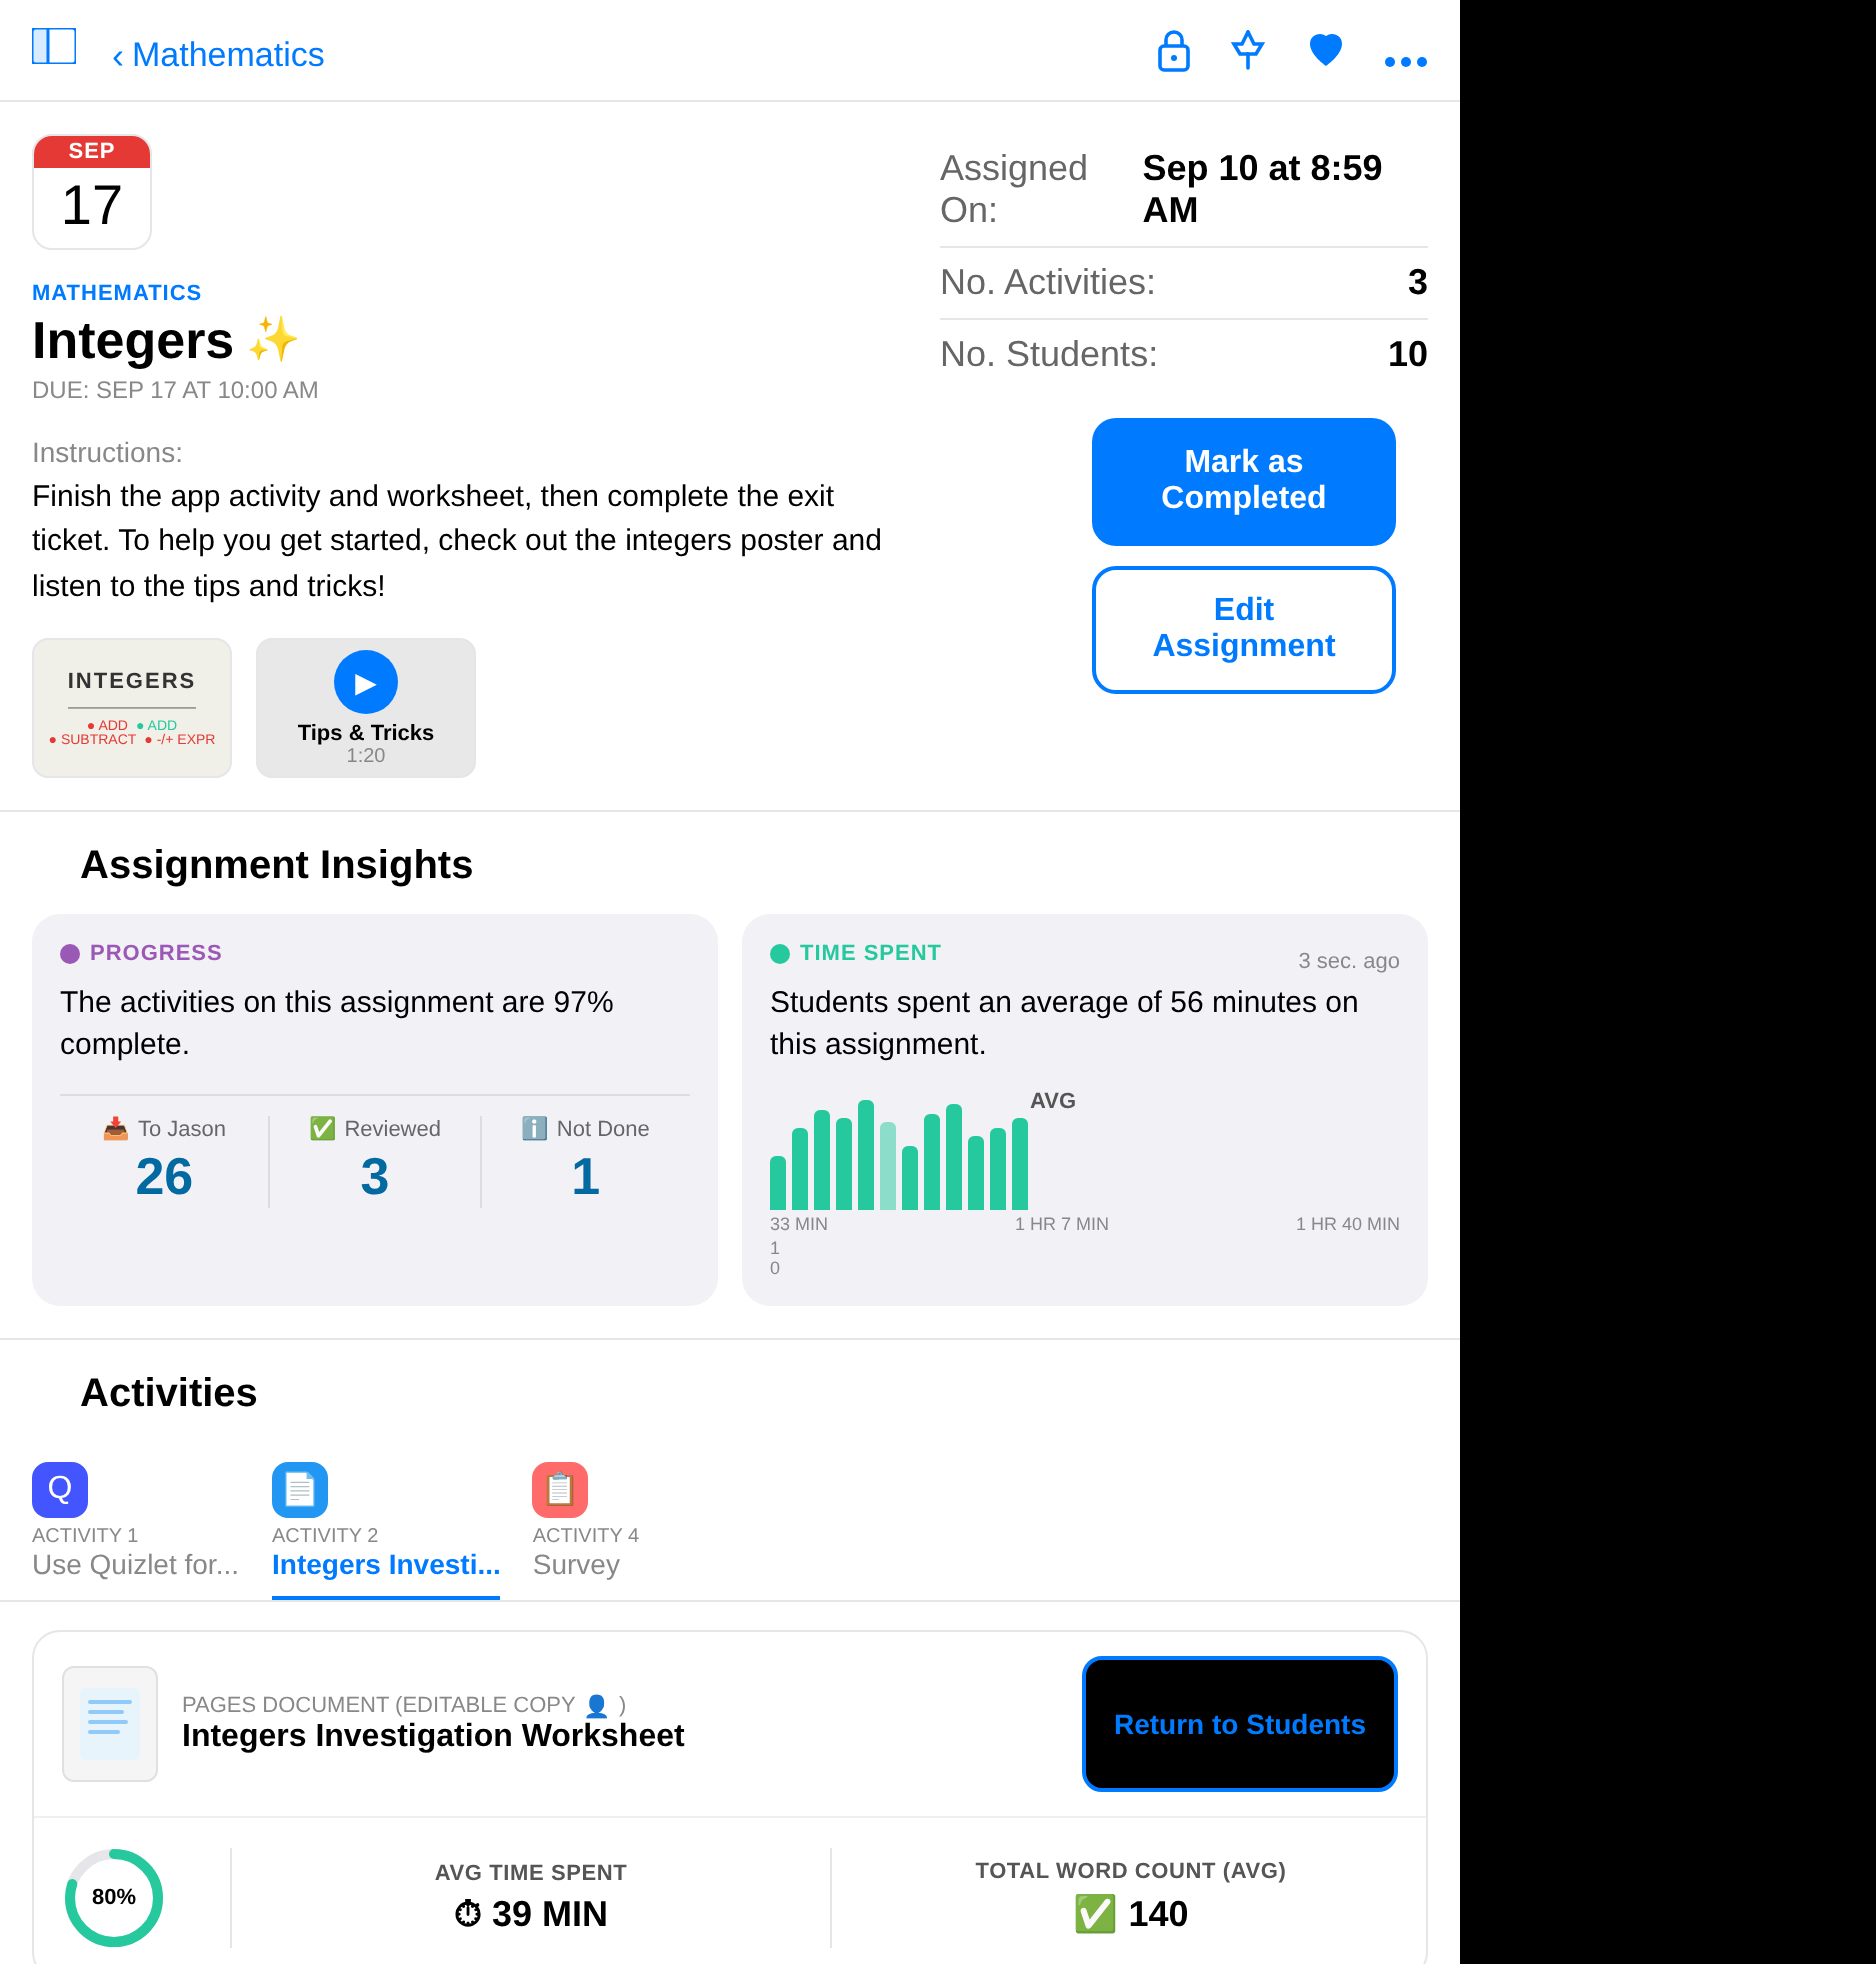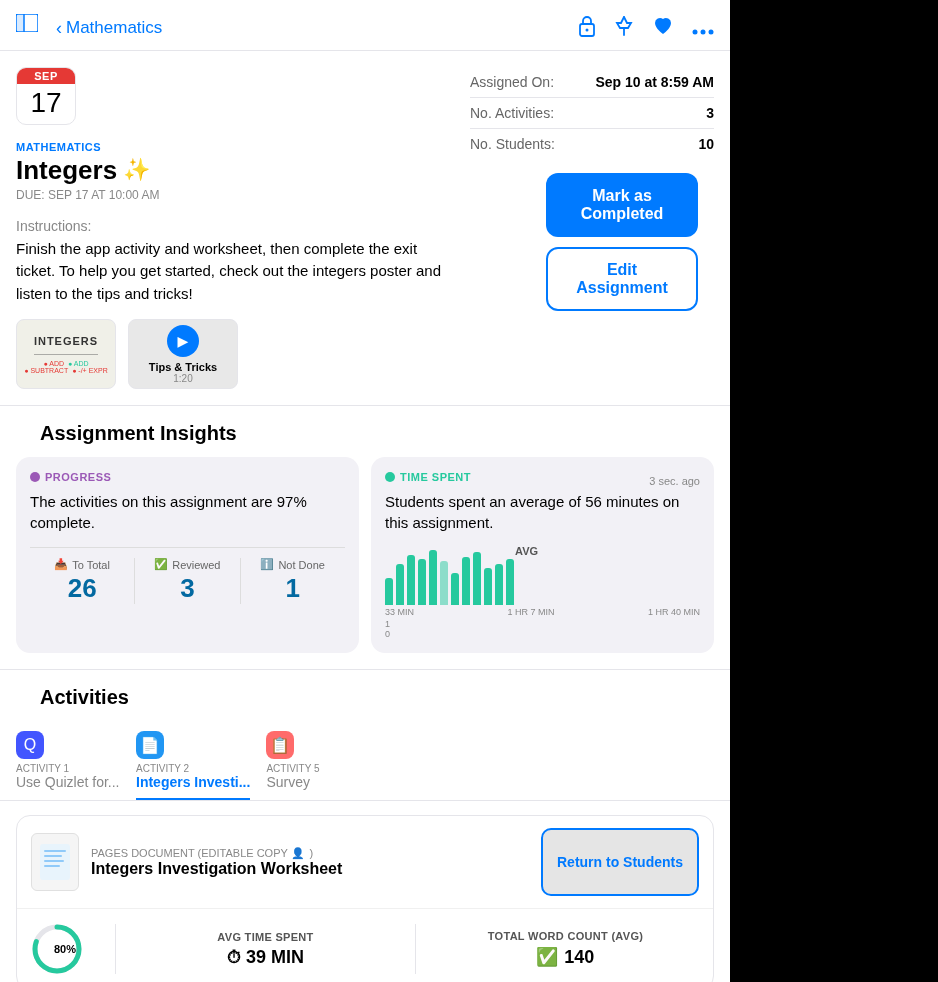--- a/index.html
+++ b/index.html
@@ -114,21 +114,21 @@
       font-size: 12px;
       color: #888;
       margin-top: 2px;
       font-weight: 500;
     }
     .info-row {
       display: flex;
       justify-content: space-between;
       border-bottom: 1px solid #e5e5ea;
       padding: 7px 0;
-      font-size: 14px;
+      font-size: 18px;
       align-items: center;
     }
     .info-row:last-child { border-bottom: none; }
     .info-key { color: #666; }
     .info-val { font-weight: 700; color: #000; }
 
     .action-buttons {
       margin: 14px 16px 0 76px;
       display: flex;
       flex-direction: column;
@@ -420,21 +420,21 @@
       display: flex;
       align-items: center;
       gap: 4px;
     }
     .doc-name {
       font-size: 16px;
       font-weight: 600;
       color: #000;
     }
     .return-btn {
-      background: #e5e5e5;
+      background: #000000;
       color: #007aff;
       border: 2px solid #007aff;
       border-radius: 10px;
       padding: 24px 14px;
       font-size: 14px;
       font-weight: 600;
       cursor: pointer;
       white-space: nowrap;
     }
 
@@ -455,21 +455,20 @@
       position: relative;
       width: 52px; height: 52px;
     }
     .progress-label-inside {
       position: absolute;
       top: 50%; left: 50%;
       transform: translate(-50%, -50%);
       font-size: 11px;
       font-weight: 700;
       color: #000;
-      padding-left: 16px;
     }
     .metric-divider { width: 1px; background: #e5e5ea; height: 50px; margin: 0 16px; }
     .metric-col { flex: 1; text-align: center; }
     .metric-label {
       font-size: 11px;
       font-weight: 600;
       color: #555;
       letter-spacing: 0.3px;
       margin-bottom: 4px;
       text-align: center;
@@ -697,21 +696,21 @@
     <div class="insight-card">
       <div class="insight-tag tag-progress">
         <span class="insight-dot dot-progress"></span>
         <span>PROGRESS</span>
       </div>
       <div class="insight-text">The activities on this assignment are 97% complete.</div>
       <div class="stats-row">
         <div class="stat-item">
           <div class="stat-label">
             <span>📥</span>
-            <span>To Total</span>
+            <span>To Jason</span>
           </div>
           <div class="stat-num">26</div>
         </div>
         <div class="stat-item">
           <div class="stat-label">
             <span>✅</span>
             <span>Reviewed</span>
           </div>
           <div class="stat-num">3</div>
         </div>
@@ -778,21 +777,21 @@
       <div class="activity-icon-wrap">
         <div class="act-icon act-icon-pages">📄</div>
       </div>
       <div class="activity-num">ACTIVITY 2</div>
       <div class="activity-name active-text">Integers Investi...</div>
     </div>
     <div class="activity-tab">
       <div class="activity-icon-wrap">
         <div class="act-icon act-icon-survey">📋</div>
       </div>
-      <div class="activity-num">ACTIVITY 5</div>
+      <div class="activity-num">ACTIVITY 4</div>
       <div class="activity-name">Survey</div>
     </div>
   </div>
 
   <div class="doc-card">
     <div class="doc-header">
       <div class="doc-thumb">
         <svg width="30" height="36" viewBox="0 0 30 36" fill="none">
           <rect width="30" height="36" rx="3" fill="#e8f4fc"></rect>
           <rect x="4" y="6" width="22" height="2" rx="1" fill="#90caf9"></rect>

